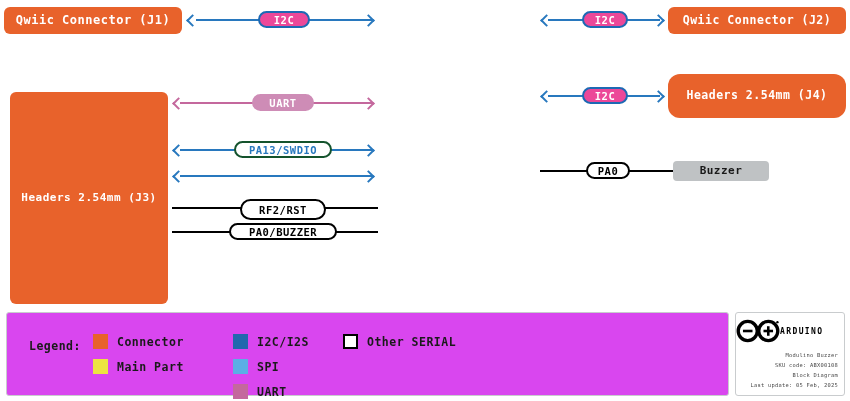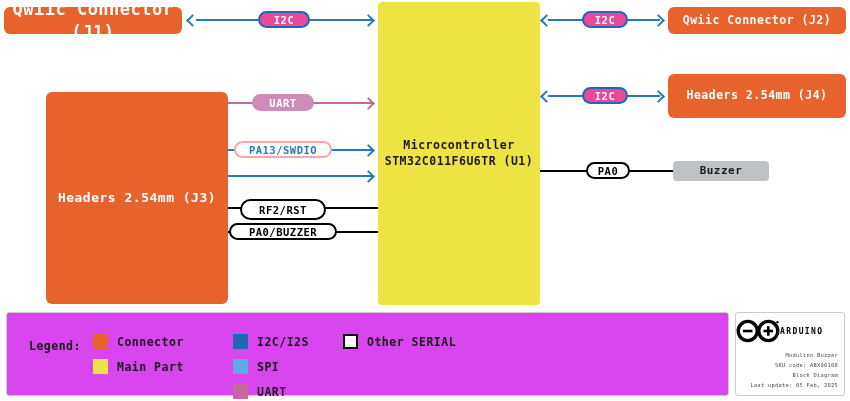--- a/index.html
+++ b/index.html
@@ -22,25 +22,25 @@
     border-radius: 6px;
     font-weight: bold;
     letter-spacing: 0.5px;
     line-height: 1.35;
     z-index: 3;
   }
   .block.connector { background: #E8622B; color: #ffffff; }
   .block.mainpart  { background: #EDE342; color: #1a1a1a; border-radius: 4px; }
   .block.internal  { background: #BFC2C4; color: #1a1a1a; }
 
-  #block-j1 { left: 4px;   top: 7px;   width: 178px; height: 27px; font-size: 17px; }
-  #block-j3 { left: 10px;  top: 92px;  width: 182px; height: 212px; font-size: 13px; margin-left: 36px; }
+  #block-j1 { left: 4px;   top: 7px;   width: 178px; height: 27px; font-size: 12px; }
+  #block-j3 { left: 10px;  top: 92px;  width: 158px; height: 212px; font-size: 11px; }
   #block-u1 { left: 378px; top: 2px;   width: 162px; height: 303px; font-size: 11.5px; }
   #block-j2 { left: 668px; top: 7px;   width: 178px; height: 27px; font-size: 11.5px; }
-  #block-j4 { left: 668px; top: 74px;  width: 178px; height: 44px; font-size: 11.5px; }
+  #block-j4 { left: 668px; top: 74px;  width: 178px; height: 44px; font-size: 11.5px; border-radius: 12px; }
   #block-buzzer { left: 673px; top: 161px; width: 96px; height: 20px; font-size: 11px;
                   border-radius: 4px; }
 
   
   .conn { position: absolute; height: 2px; z-index: 1; }
   .conn.i2c   { background: #2878BE; }
   .conn.uart  { background: #C4689D; }
   .conn.black { background: #000000; }
 
   
@@ -64,21 +64,21 @@
     justify-content: center;
     border-radius: 999px;
     font-weight: bold;
     font-size: 10.5px;
     letter-spacing: 0.5px;
     white-space: nowrap;
     z-index: 4;
   }
   .pill.i2c   { background: #ec4899; color: #ffffff; border: 2px solid #1D69B4; }
   .pill.uart  { background: #CE8CB6; color: #ffffff; border: 2px solid #CE8CB6; }
-  .pill.spi   { background: #ffffff; color: #2878BE; border: 2px solid #fca5a5; }
+  .pill.spi   { background: #ffffff; color: #2878BE; border: 2px solid #14532d; }
   .pill.other { background: #ffffff; color: #000000; border: 2.4px solid #000000; }
 
   
   #legend {
     position: absolute;
     left: 6px; top: 312px; width: 723px; height: 84px;
     border: 1px solid #C9CCCE;
     border-radius: 3px;
     background: #d946ef;
     z-index: 5;
@@ -166,26 +166,20 @@
   <div class="conn black" style="left:540px; top:170px; width:133px;"></div>
 
   <div class="block connector" id="block-j1">
     <span>Qwiic Connector (J1)</span>
   </div>
 
   <div class="block connector" id="block-j3">
     <span>Headers 2.54mm (J3)</span>
   </div>
 
-  <div class="block mainpart" id="block-u1">
-    <span>
-      <span>Microcontroller</span><br>
-      <span>STM32C011F6U6TR (U1)</span>
-    </span>
-  </div>
 
   <div class="block connector" id="block-j2">
     <span>Qwiic Connector (J2)</span>
   </div>
 
   <div class="block connector" id="block-j4">
     <span>Headers 2.54mm (J4)</span>
   </div>
 
   <div class="block internal" id="block-buzzer">

